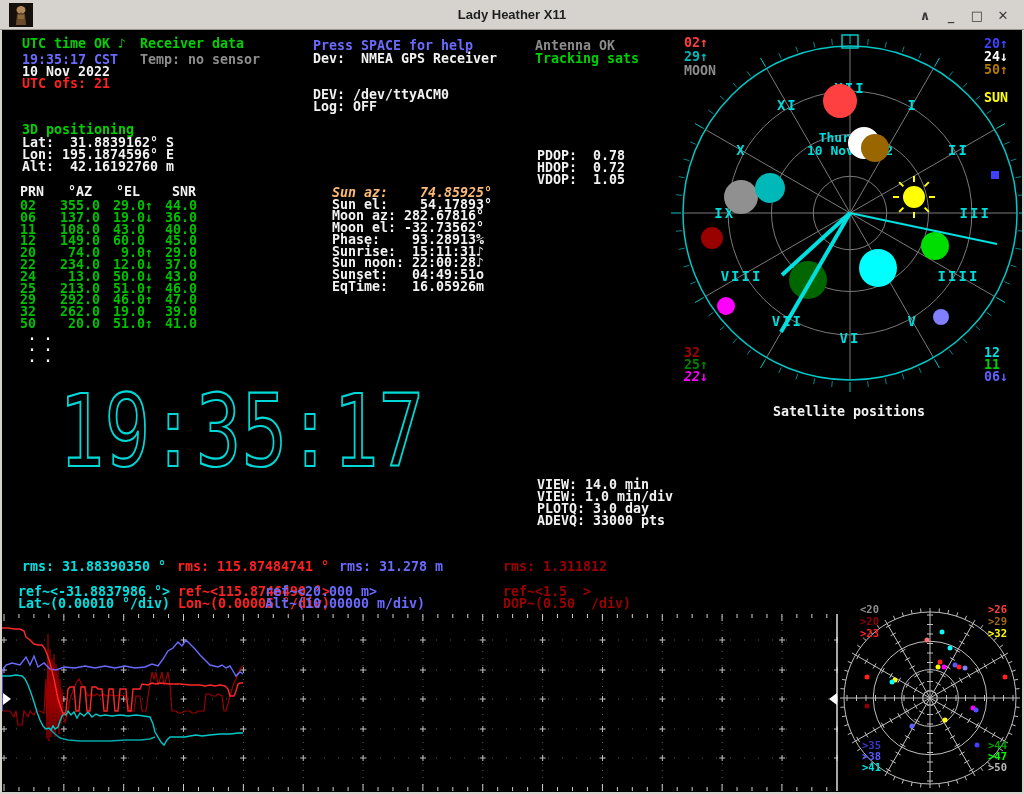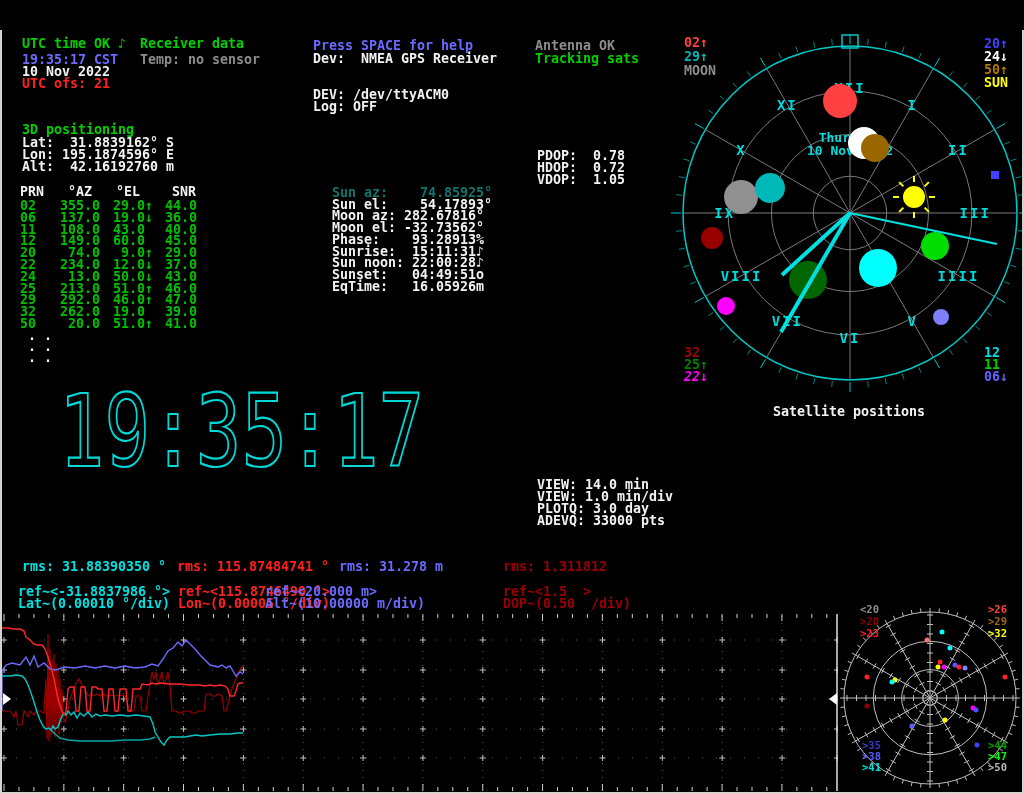--- a/index.html
+++ b/index.html
@@ -703,21 +703,21 @@
         <circle cx="135" cy="110" r="2.5" fill="#ff00ff"></circle>
         <circle cx="138" cy="112" r="2.5" fill="#5050ff"></circle>
         <circle cx="107" cy="122" r="2.5" fill="#ffff00"></circle>
         <circle cx="74" cy="128" r="2.5" fill="#6060ff"></circle>
         <circle cx="139" cy="147" r="2.5" fill="#4040ff"></circle>
       </svg>
     <div id="snr-labels"></div>
   <div class="ln" style="left: 28px; top: 334px; color: rgb(242, 242, 242);">· ·</div>
       <div class="ln" style="left: 28px; top: 345px; color: rgb(242, 242, 242);">· ·</div>
       <div class="ln" style="left: 28px; top: 356px; color: rgb(242, 242, 242);">· ·</div>
-      <div class="ln" style="left: 332px; top: 187px; color: #0f766e;">Sun az:    74.85925°</div>
+      <div class="ln" style="left: 332px; top: 187px; color: #fdba74; font-style: italic;">Sun az:    74.85925°</div>
       <div class="ln" style="left: 332px; top: 198.7px; color: rgb(242, 242, 242);">Sun el:    54.17893°</div>
       <div class="ln" style="left: 332px; top: 210.4px; color: rgb(242, 242, 242);">Moon az: 282.67816°</div>
       <div class="ln" style="left: 332px; top: 222.1px; color: rgb(242, 242, 242);">Moon el: -32.73562°</div>
       <div class="ln" style="left: 332px; top: 233.8px; color: rgb(242, 242, 242);">Phase:    93.28913%</div>
       <div class="ln" style="left: 332px; top: 245.5px; color: rgb(242, 242, 242);">Sunrise:  15:11:31♪</div>
       <div class="ln" style="left: 332px; top: 257.2px; color: rgb(242, 242, 242);">Sun noon: 22:00:28♪</div>
       <div class="ln" style="left: 332px; top: 268.9px; color: rgb(242, 242, 242);">Sunset:   04:49:51o</div>
       <div class="ln" style="left: 332px; top: 280.6px; color: rgb(242, 242, 242);">EqTime:   16.05926m</div>
       <div class="ln" style="left: 537px; top: 479px; color: rgb(242, 242, 242);">VIEW: 14.0 min</div>
       <div class="ln" style="left: 537px; top: 491px; color: rgb(242, 242, 242);">VIEW: 1.0 min/div</div>
@@ -734,21 +734,21 @@
       <div class="ln" style="left: 18px; top: 598px; color: rgb(0, 224, 224);">Lat~(0.00010 °/div)</div>
       <div class="ln" style="left: 178px; top: 598px; color: rgb(255, 32, 32);">Lon~(0.00005 °/div)</div>
       <div class="ln" style="left: 265px; top: 598px; color: rgb(106, 106, 255);">Alt~(10.00000 m/div)</div>
       <div class="ln" style="left: 503px; top: 598px; color: rgb(156, 0, 0);">DOP~(0.50  /div)</div>
       <div class="ln" style="left: 684px; top: 37px; color: rgb(255, 64, 64);">02↑</div>
       <div class="ln" style="left: 684px; top: 51px; color: rgb(0, 184, 184);">29↑</div>
       <div class="ln" style="left: 684px; top: 65px; color: rgb(140, 140, 140);">MOON</div>
       <div class="ln" style="left: 984px; top: 38px; color: rgb(64, 64, 255);">20↑</div>
       <div class="ln" style="left: 984px; top: 51px; color: rgb(255, 255, 255);">24↓</div>
       <div class="ln" style="left: 984px; top: 64px; color: rgb(176, 120, 0);">50↑</div>
-      <div class="ln" style="left: 984px; top: 77px; color: rgb(255, 255, 0);">SUN</div>
+      <div class="ln" style="left: 984px; top: 92px; color: rgb(255, 255, 0);">SUN</div>
       <div class="ln" style="left: 684px; top: 347px; color: rgb(160, 0, 0);">32</div>
       <div class="ln" style="left: 684px; top: 359px; color: rgb(0, 128, 0);">25↑</div>
       <div class="ln" style="left: 684px; top: 371px; color: rgb(255, 0, 255); font-style: italic;">22↓</div>
       <div class="ln" style="left: 984px; top: 347px; color: rgb(0, 224, 224);">12</div>
       <div class="ln" style="left: 984px; top: 359px; color: rgb(0, 208, 0);">11</div>
       <div class="ln" style="left: 984px; top: 371px; color: rgb(96, 96, 255);">06↓</div>
       <div class="ln-sm" style="left: 860px; top: 604px; color: rgb(140, 140, 140);">&lt;20</div>
       <div class="ln-sm" style="left: 860px; top: 616px; color: rgb(144, 0, 0);">&gt;20</div>
       <div class="ln-sm" style="left: 860px; top: 628px; color: rgb(255, 32, 32);">&gt;23</div>
       <div class="ln-sm" style="left: 988px; top: 604px; color: rgb(255, 64, 64);">&gt;26</div>
@@ -759,13 +759,28 @@
       <div class="ln-sm" style="left: 862px; top: 762px; color: rgb(0, 224, 224);">&gt;41</div>
       <div class="ln-sm" style="left: 988px; top: 740px; color: rgb(0, 160, 0);">&gt;44</div>
       <div class="ln-sm" style="left: 988px; top: 751px; color: rgb(0, 255, 0);">&gt;47</div>
       <div class="ln-sm" style="left: 988px; top: 762px; color: rgb(184, 184, 184);">&gt;50</div>
     </div>
 
   <div class="edge" style="left:0;top:30px;width:2px;height:762px"></div>
   <div class="edge" style="left:1022px;top:30px;width:2px;height:762px"></div>
   <div class="edge" style="left:0;top:792px;width:1024px;height:2px"></div>
 
+  <div class="titlebar">
+    <svg class="app-icon" viewBox="0 0 24 24">
+      <rect x="0" y="0" width="24" height="24" fill="#15100c"></rect>
+      <ellipse cx="12" cy="7" rx="4.5" ry="4" fill="#b08a5a"></ellipse>
+      <path d="M7 22 L8 11 Q12 8 16 11 L17 22 Z" fill="#6a4a28"></path>
+      <rect x="9" y="12" width="6" height="4" fill="#8a6a3a"></rect>
+    </svg>
+    <span class="title">Lady Heather X11</span>
+    <div class="win-controls">
+      <span class="win-btn">∧</span>
+      <span class="win-btn">_</span>
+      <span class="win-btn">□</span>
+      <span class="win-btn">✕</span>
+    </div>
+  </div>
 </div>
 
 </body></html>

